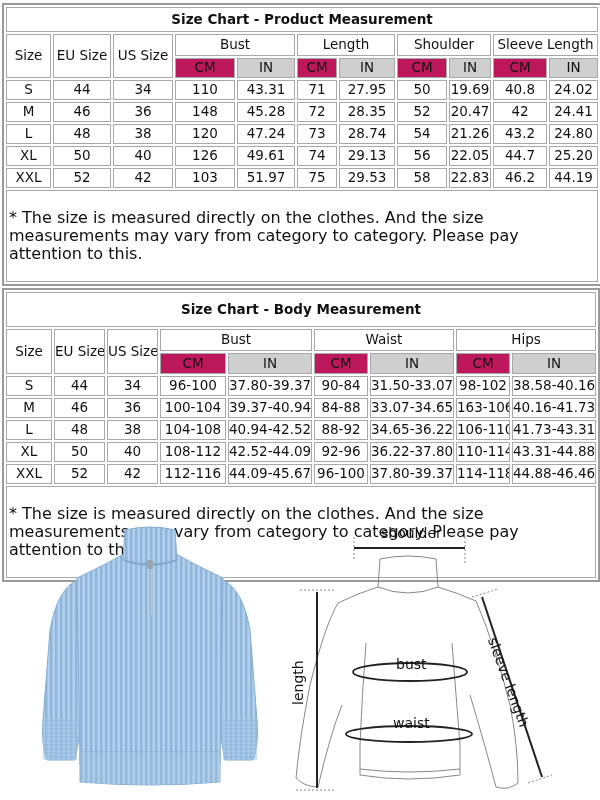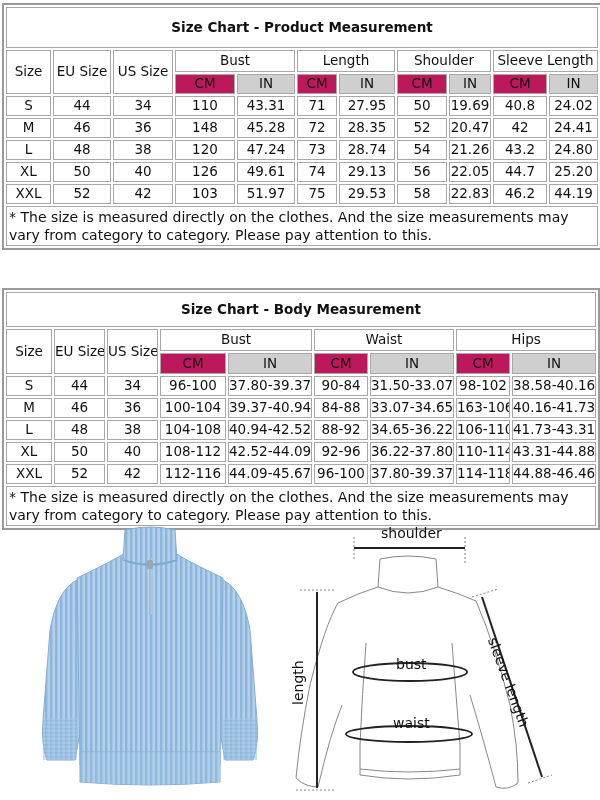--- a/index.html
+++ b/index.html
@@ -28,27 +28,27 @@
   }
   .size-table td.title {
     font-weight: bold;
     font-size: 13.5px;
   }
   .size-table td.cm { background: #be185d; }
   .size-table td.in { background: #cfcfcf; margin-left: 44px; }
   .size-table td.note {
     text-align: left;
     white-space: normal;
-    font-size: 14px;
+    font-size: 16px;
     line-height: 18px;
-    padding: 1px 2px;
+    padding: 18px 2px;
   }
 
   #table-product { top: 3px; }
-  #table-product tr.r-title td { height: 41px; }
+  #table-product tr.r-title td { height: 25px; }
   #table-product tr.r-grp td { height: 22px; }
   #table-product tr.r-sub td { height: 20px; }
   #table-product tr.r-data td { height: 20px; }
 
   #table-body { top: 288px; }
   #table-body tr.r-title td { height: 35px; }
   #table-body tr.r-grp td { height: 22px; }
   #table-body tr.r-sub td { height: 21px; }
   #table-body tr.r-data td { height: 20px; }
 

